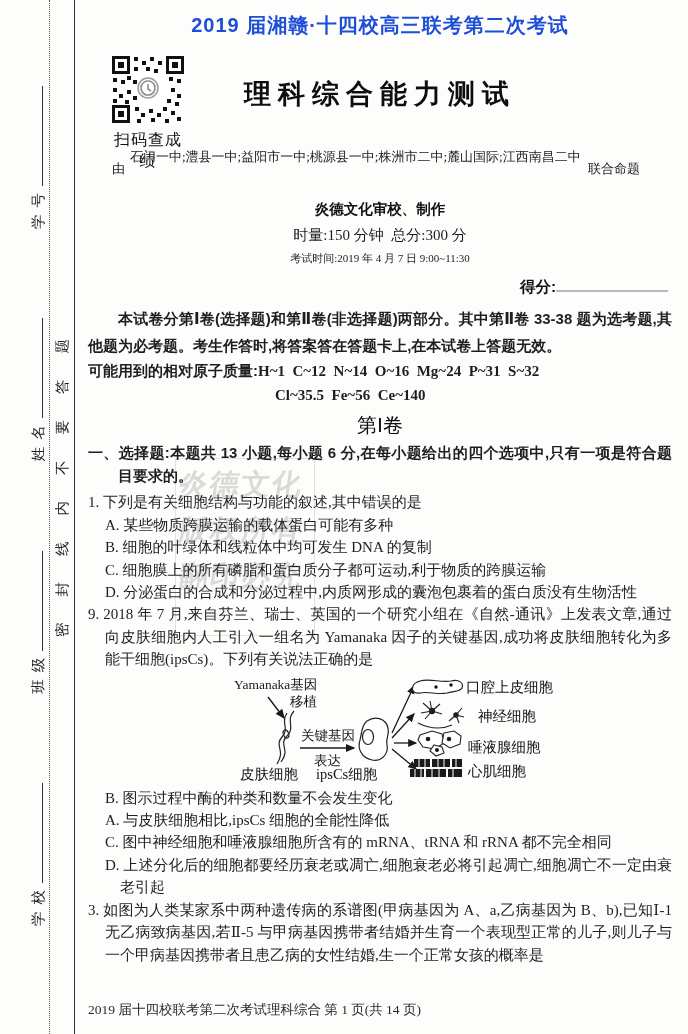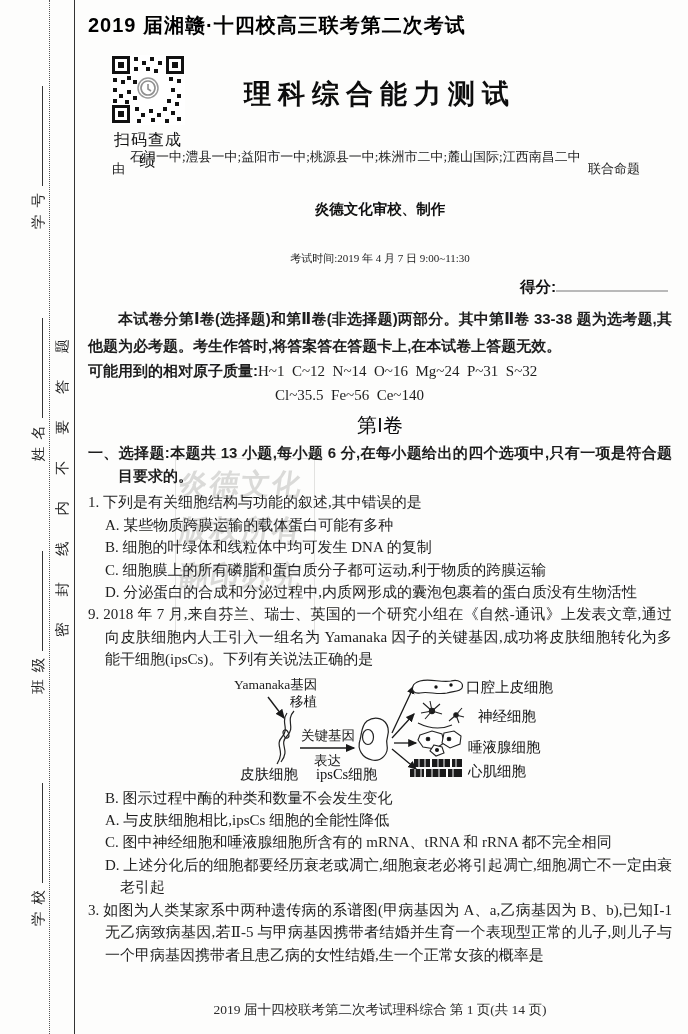--- a/index.html
+++ b/index.html
@@ -29,47 +29,47 @@
   }
 
   
   .watermark{position:absolute;left:175px;top:458px;width:138px;height:176px;border:1px solid #e2e2e0;z-index:0;}
   .wm-line{position:absolute;left:3px;width:132px;font-family:"Liberation Sans","DejaVu Sans",sans-serif;
     font-weight:bold;font-size:29px;color:#dadad8;letter-spacing:2px;transform:skewX(-8deg);}
   .wm-1{top:6px;} .wm-2{top:52px;} .wm-3{top:98px;}
 
   
   .header{position:relative;margin-left:88px;width:584px;height:306px;z-index:1;}
-  .exam-title{position:absolute;top:12px;left:0;width:100%;text-align:left;font-size:20px;letter-spacing:1px;color:#000000;}
+  .exam-title{position:absolute;top:12px;left:0;width:100%;text-align:center;font-size:20px;letter-spacing:1px;color:#1d4ed8;}
   .qr-block{position:absolute;left:22px;top:55px;width:76px;text-align:center;}
   .qr-caption{font-size:16px;margin-top:1px;color:#111;letter-spacing:1px;}
   .subject-title{position:absolute;top:76px;left:0;width:100%;text-align:center;font-size:27px;letter-spacing:7px;color:#0d0d0d;}
   .by-label{position:absolute;left:24px;top:160px;font-size:13px;}
   .school-lines{position:absolute;left:42px;top:146px;width:452px;font-size:13px;line-height:22px;color:#222;}
   .joint-label{position:absolute;left:500px;top:160px;font-size:13px;}
   .producer{position:absolute;top:200px;left:0;width:100%;text-align:center;font-size:14.5px;color:#111;}
   .duration{position:absolute;top:226px;left:0;width:100%;text-align:center;font-size:15px;}
   .exam-time{position:absolute;top:251px;left:0;width:100%;text-align:center;font-size:11px;}
   .score{position:absolute;top:277px;left:432px;font-size:15.5px;color:#111;}
   .score-blank{display:inline-block;width:112px;height:3px;border-bottom:2px solid #b9b9b9;}
 
   
   .content{position:absolute;left:88px;top:306px;width:584px;z-index:1;font-size:15px;line-height:22.4px;}
   .content p{margin:0;}
   p.notice{line-height:26.5px;text-indent:2em;font-size:15px;text-align:justify;}
   p.masses{line-height:24px;}
   p.masses-2{line-height:24px;padding-left:187px;}
-  .serif-vals{font-family:"Liberation Serif","DejaVu Serif",serif;font-weight:normal;}
+  .serif-vals{font-family:"Liberation Serif","DejaVu Serif",serif;font-weight:bold;}
   h2.part-title{margin:7px 0 5px;text-align:center;font-size:20px;color:#0d0d0d;font-weight:normal;}
   p.instructions{line-height:23px;padding-left:2em;text-indent:-2em;font-size:15px;text-align:justify;margin-bottom:4px;}
   p.stem{padding-left:17px;text-indent:-17px;text-align:justify;}
   p.opt{margin-left:17px;padding-left:15px;text-indent:-15px;text-align:justify;}
   .diagram{display:block;margin:2px 0 2px 140px;}
 
-  .footer{position:absolute;left:88px;top:1001px;width:584px;text-align:center;font-size:13.5px;color:#2a2a2a;z-index:1;}
+  .footer{position:absolute;left:88px;top:1001px;width:584px;text-align:left;font-size:13.5px;color:#2a2a2a;z-index:1;}
 </style>
 </head>
 <body>
 
 <div class="watermark">
   <div class="wm-line wm-1">炎德文化</div>
   <div class="wm-line wm-2">版权所有</div>
   <div class="wm-line wm-3">翻印必究</div>
 </div>
 
@@ -145,20 +145,21 @@
 
   <div class="subject-title hei">理科综合能力测试</div>
 
   <span class="by-label">由</span>
   <div class="school-lines">
     <div>石门一中;澧县一中;益阳市一中;桃源县一中;株洲市二中;麓山国际;江西南昌二中</div>
   </div>
   <span class="joint-label">联合命题</span>
 
   <div class="producer hei">炎德文化审校、制作</div>
+  <div class="duration pre">时量:150 分钟  总分:300 分</div>
   <div class="exam-time">考试时间:2019 年 4 月 7 日 9:00~11:30</div>
   <div class="score">
     <span class="hei">得分:</span><span class="score-blank"></span>
   </div>
 </div>
 
 <div class="content">
   <p class="notice hei">本试卷分第Ⅰ卷(选择题)和第Ⅱ卷(非选择题)两部分。其中第Ⅱ卷 33-38 题为选考题,其他题为必考题。考生作答时,将答案答在答题卡上,在本试卷上答题无效。</p>
   <p class="masses pre"><span class="hei">可能用到的相对原子质量:</span><span class="serif-vals">H~1  C~12  N~14  O~16  Mg~24  P~31  S~32</span></p>
   <p class="masses-2 pre serif-vals">Cl~35.5  Fe~56  Ce~140</p>

